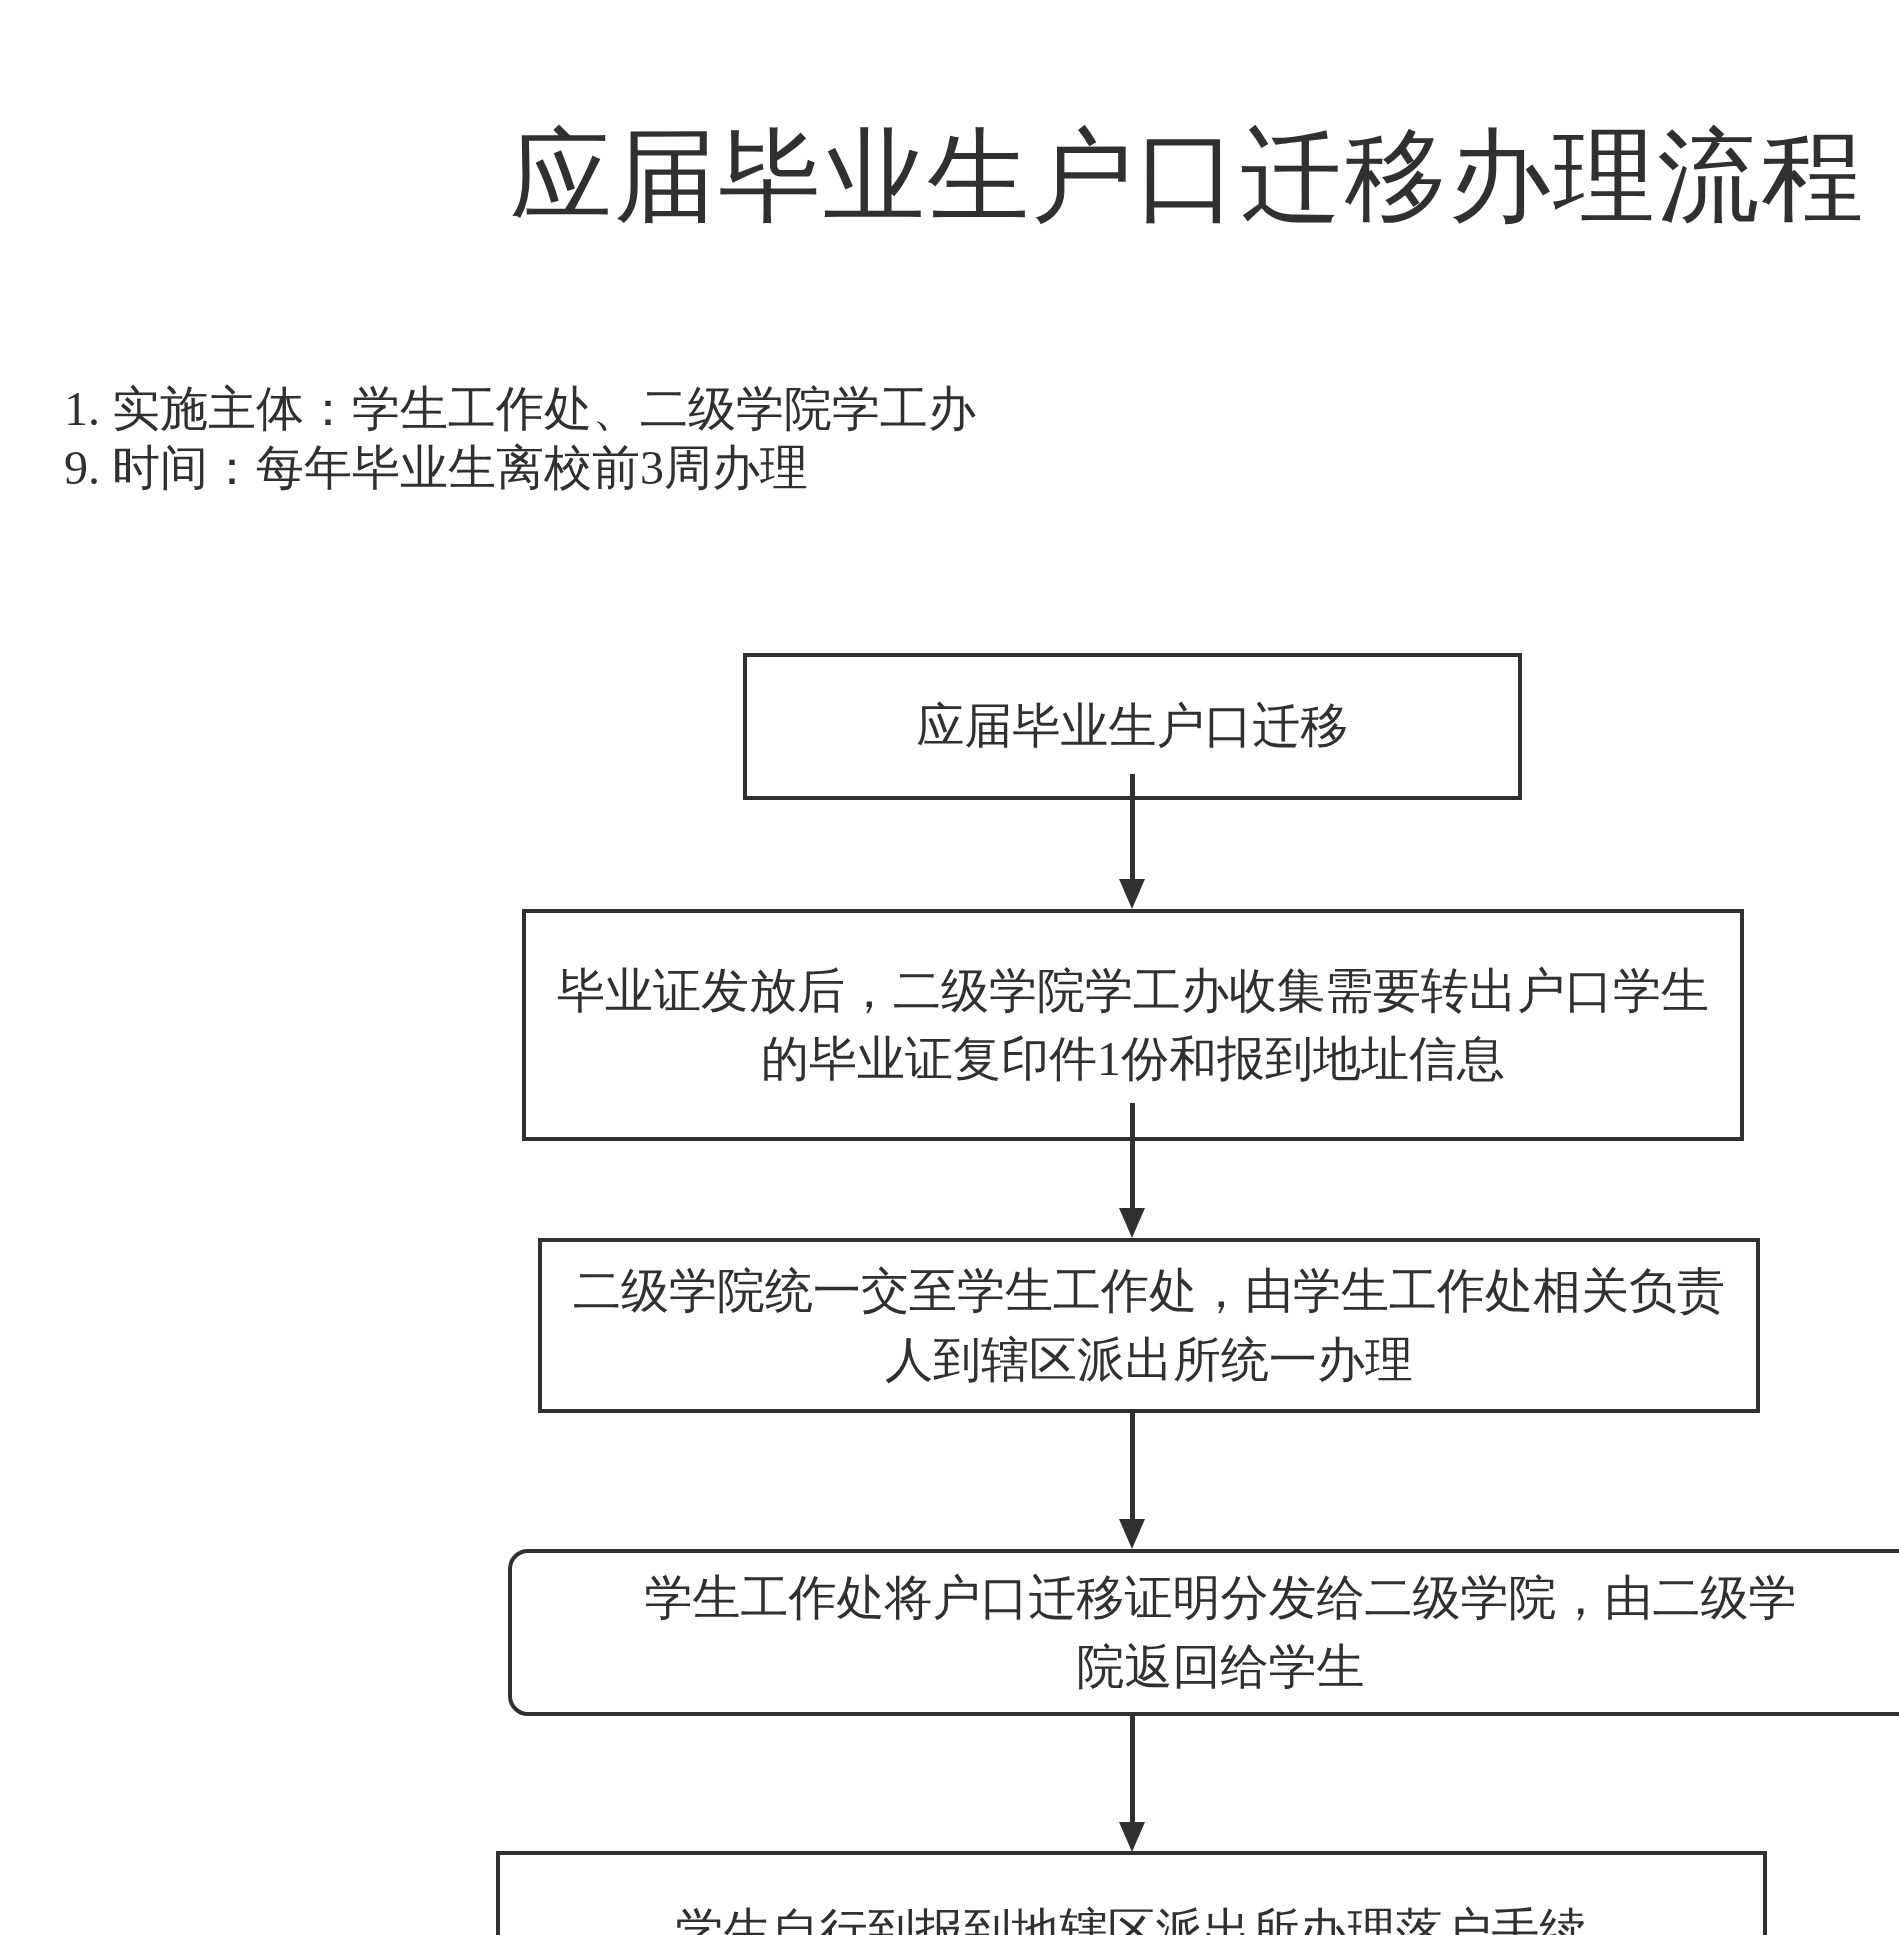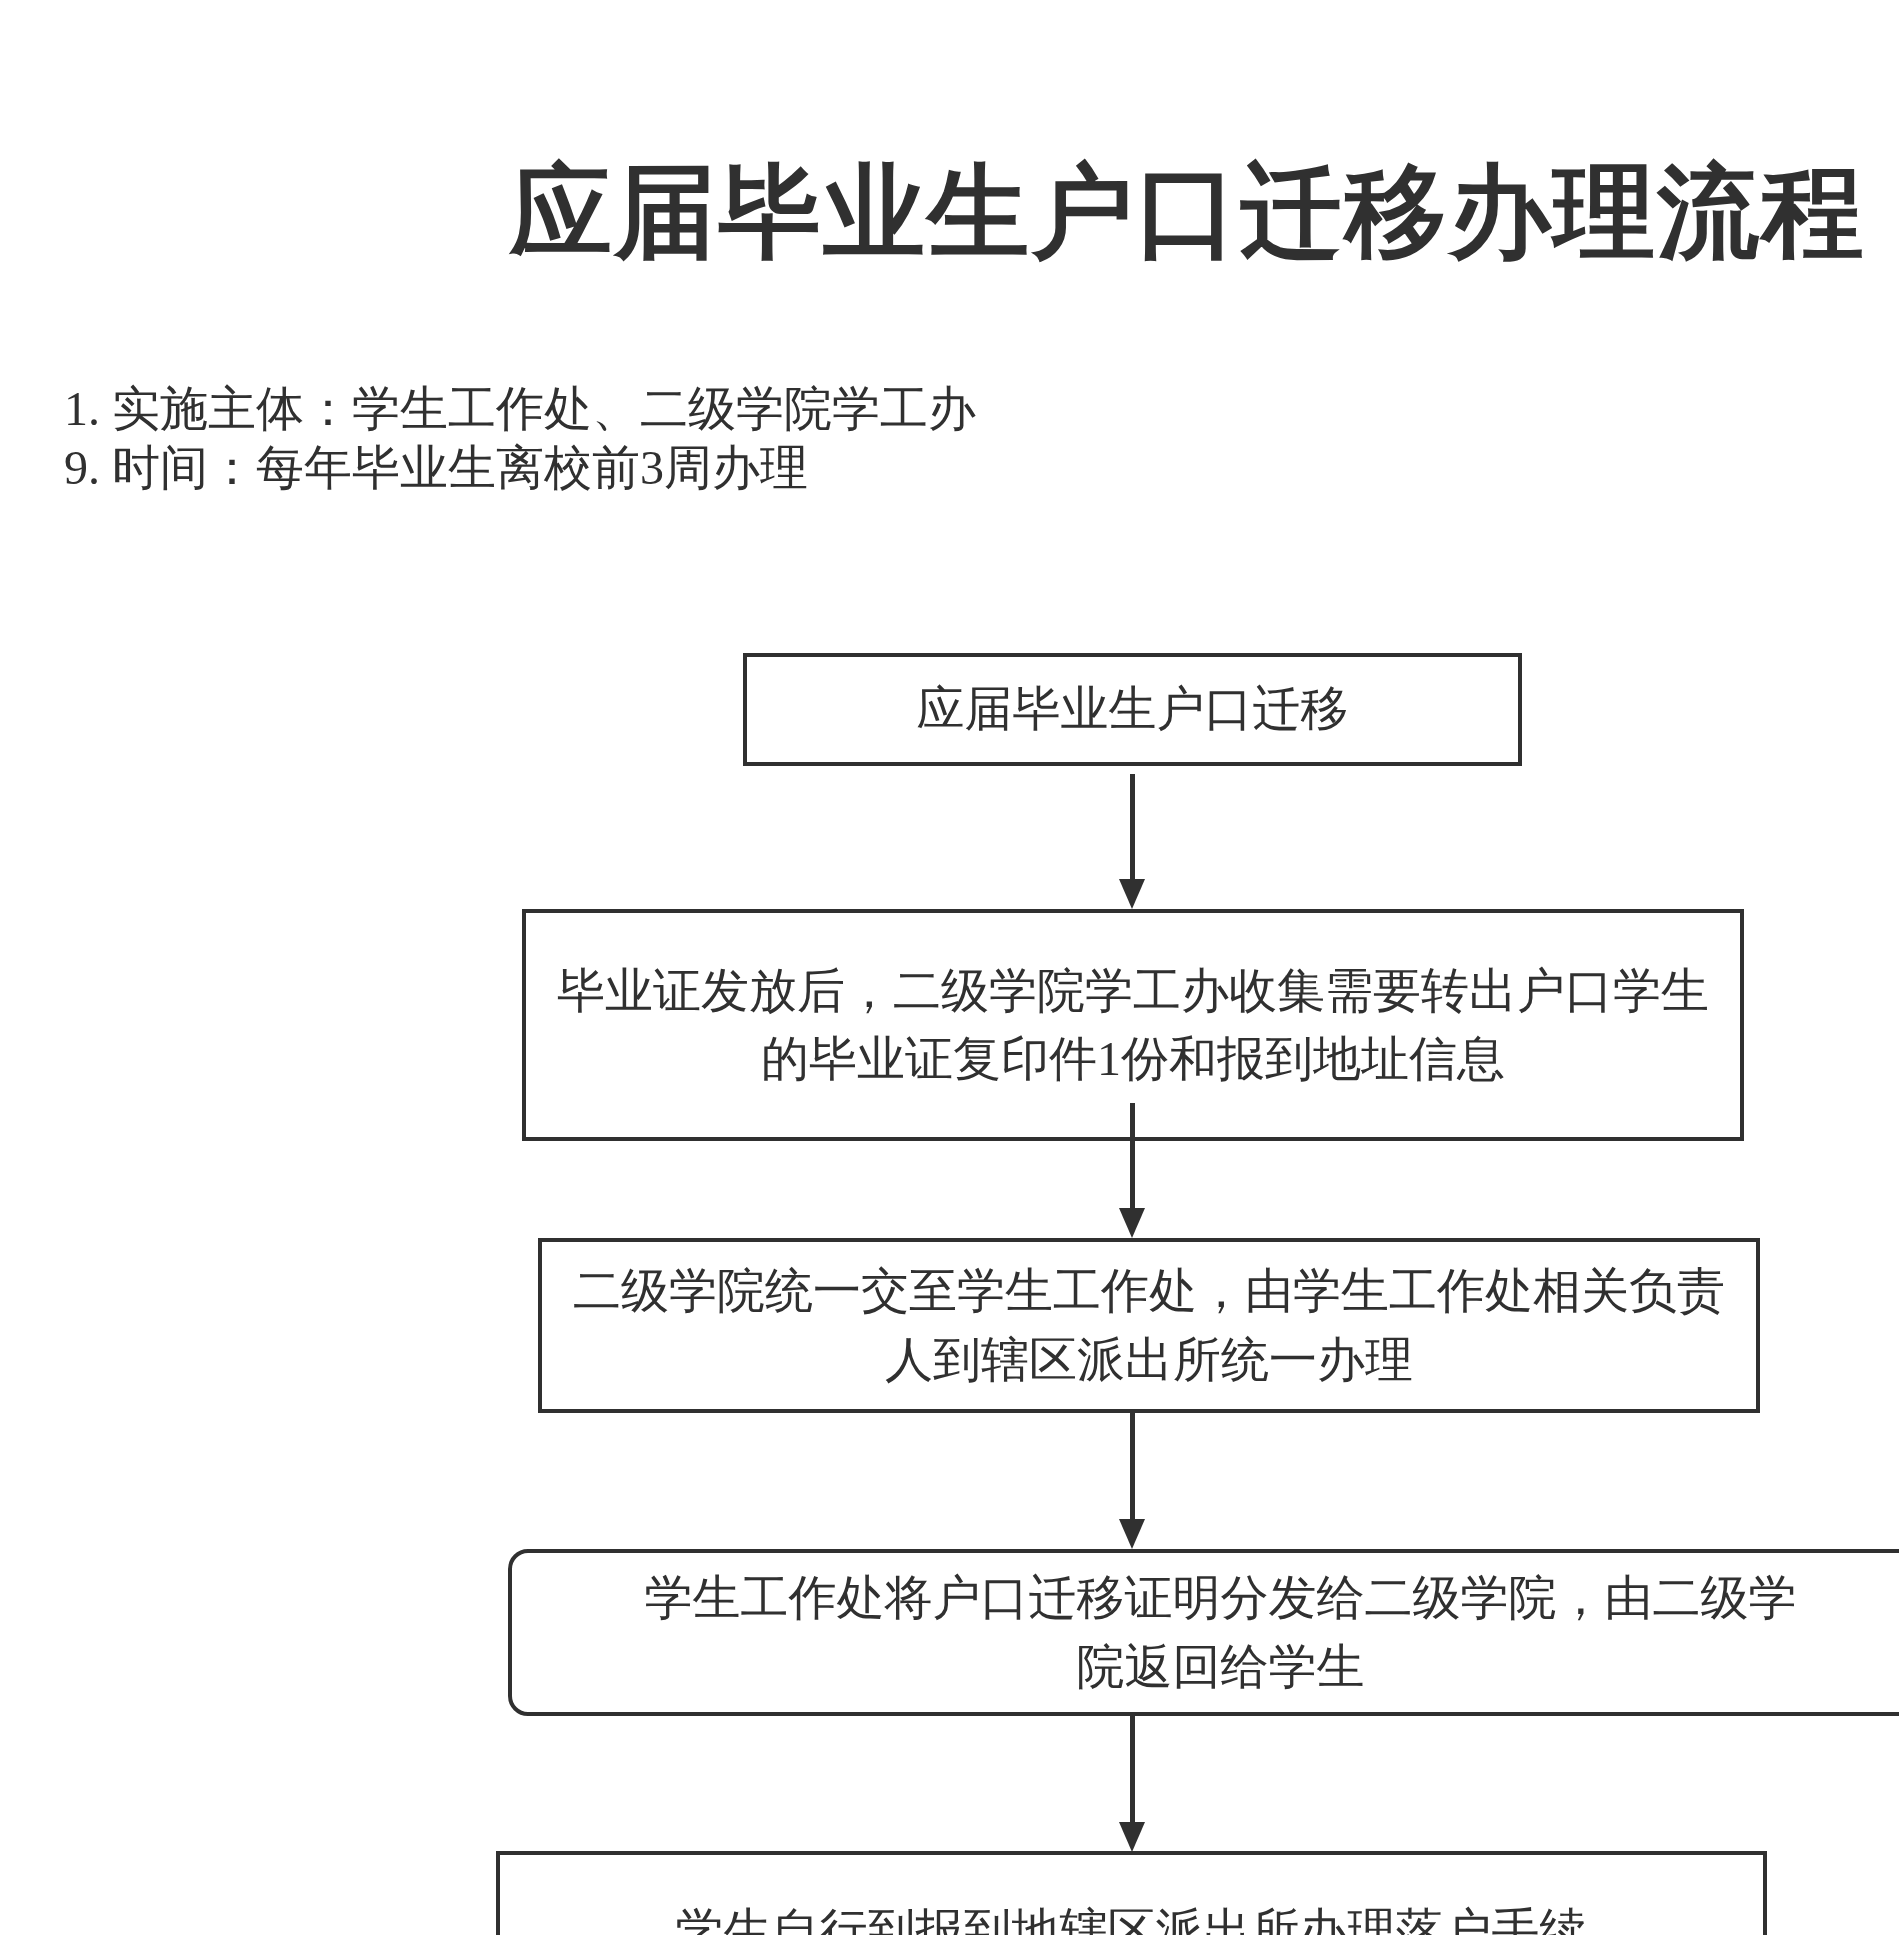--- a/index.html
+++ b/index.html
@@ -14,25 +14,24 @@
     background: #ffffff;
     font-family: "Liberation Serif", "DejaVu Serif", serif;
     color: #303030;
     overflow: hidden;
   }
   .doc-title {
     position: absolute;
     left: 510px;
     top: 121px;
     font-size: 102px;
-    font-weight: bold;
+    font-weight: normal;
     line-height: 1.1;
     letter-spacing: 2.3px;
     white-space: nowrap;
-    margin-top: 36px;
   }
   .notes {
     position: absolute;
     left: 64px;
     top: 379px;
     font-size: 48px;
     line-height: 59px;
     font-family: Liberation Serif, serif;
   }
   .note-line {
@@ -48,21 +47,21 @@
     justify-content: center;
     text-align: center;
     font-size: 48px;
     line-height: 1.42;
     padding: 0 7.7px;
   }
   .box-text {
     display: block;
     white-space: pre-line;
   }
-  #box-0 { left: 743px; top: 653px; width: 779px; height: 113px; text-align: right; }
+  #box-0 { left: 743px; top: 653px; width: 779px; height: 147px; text-align: right; }
   #box-1 { left: 522px; top: 909px; width: 1222px; height: 232px; }
   #box-2 { left: 522px; top: 1238px; width: 1222px; height: 175px; margin-left: 16px; }
   #box-3 { left: 508px; top: 1549px; width: 1425px; height: 167px; border-radius: 20px; }
   #box-4 { left: 496px; top: 1851px; width: 1271px; height: 161px; }
 
   .connector {
     position: absolute;
     width: 27px;
   }
   .connector .shaft {

